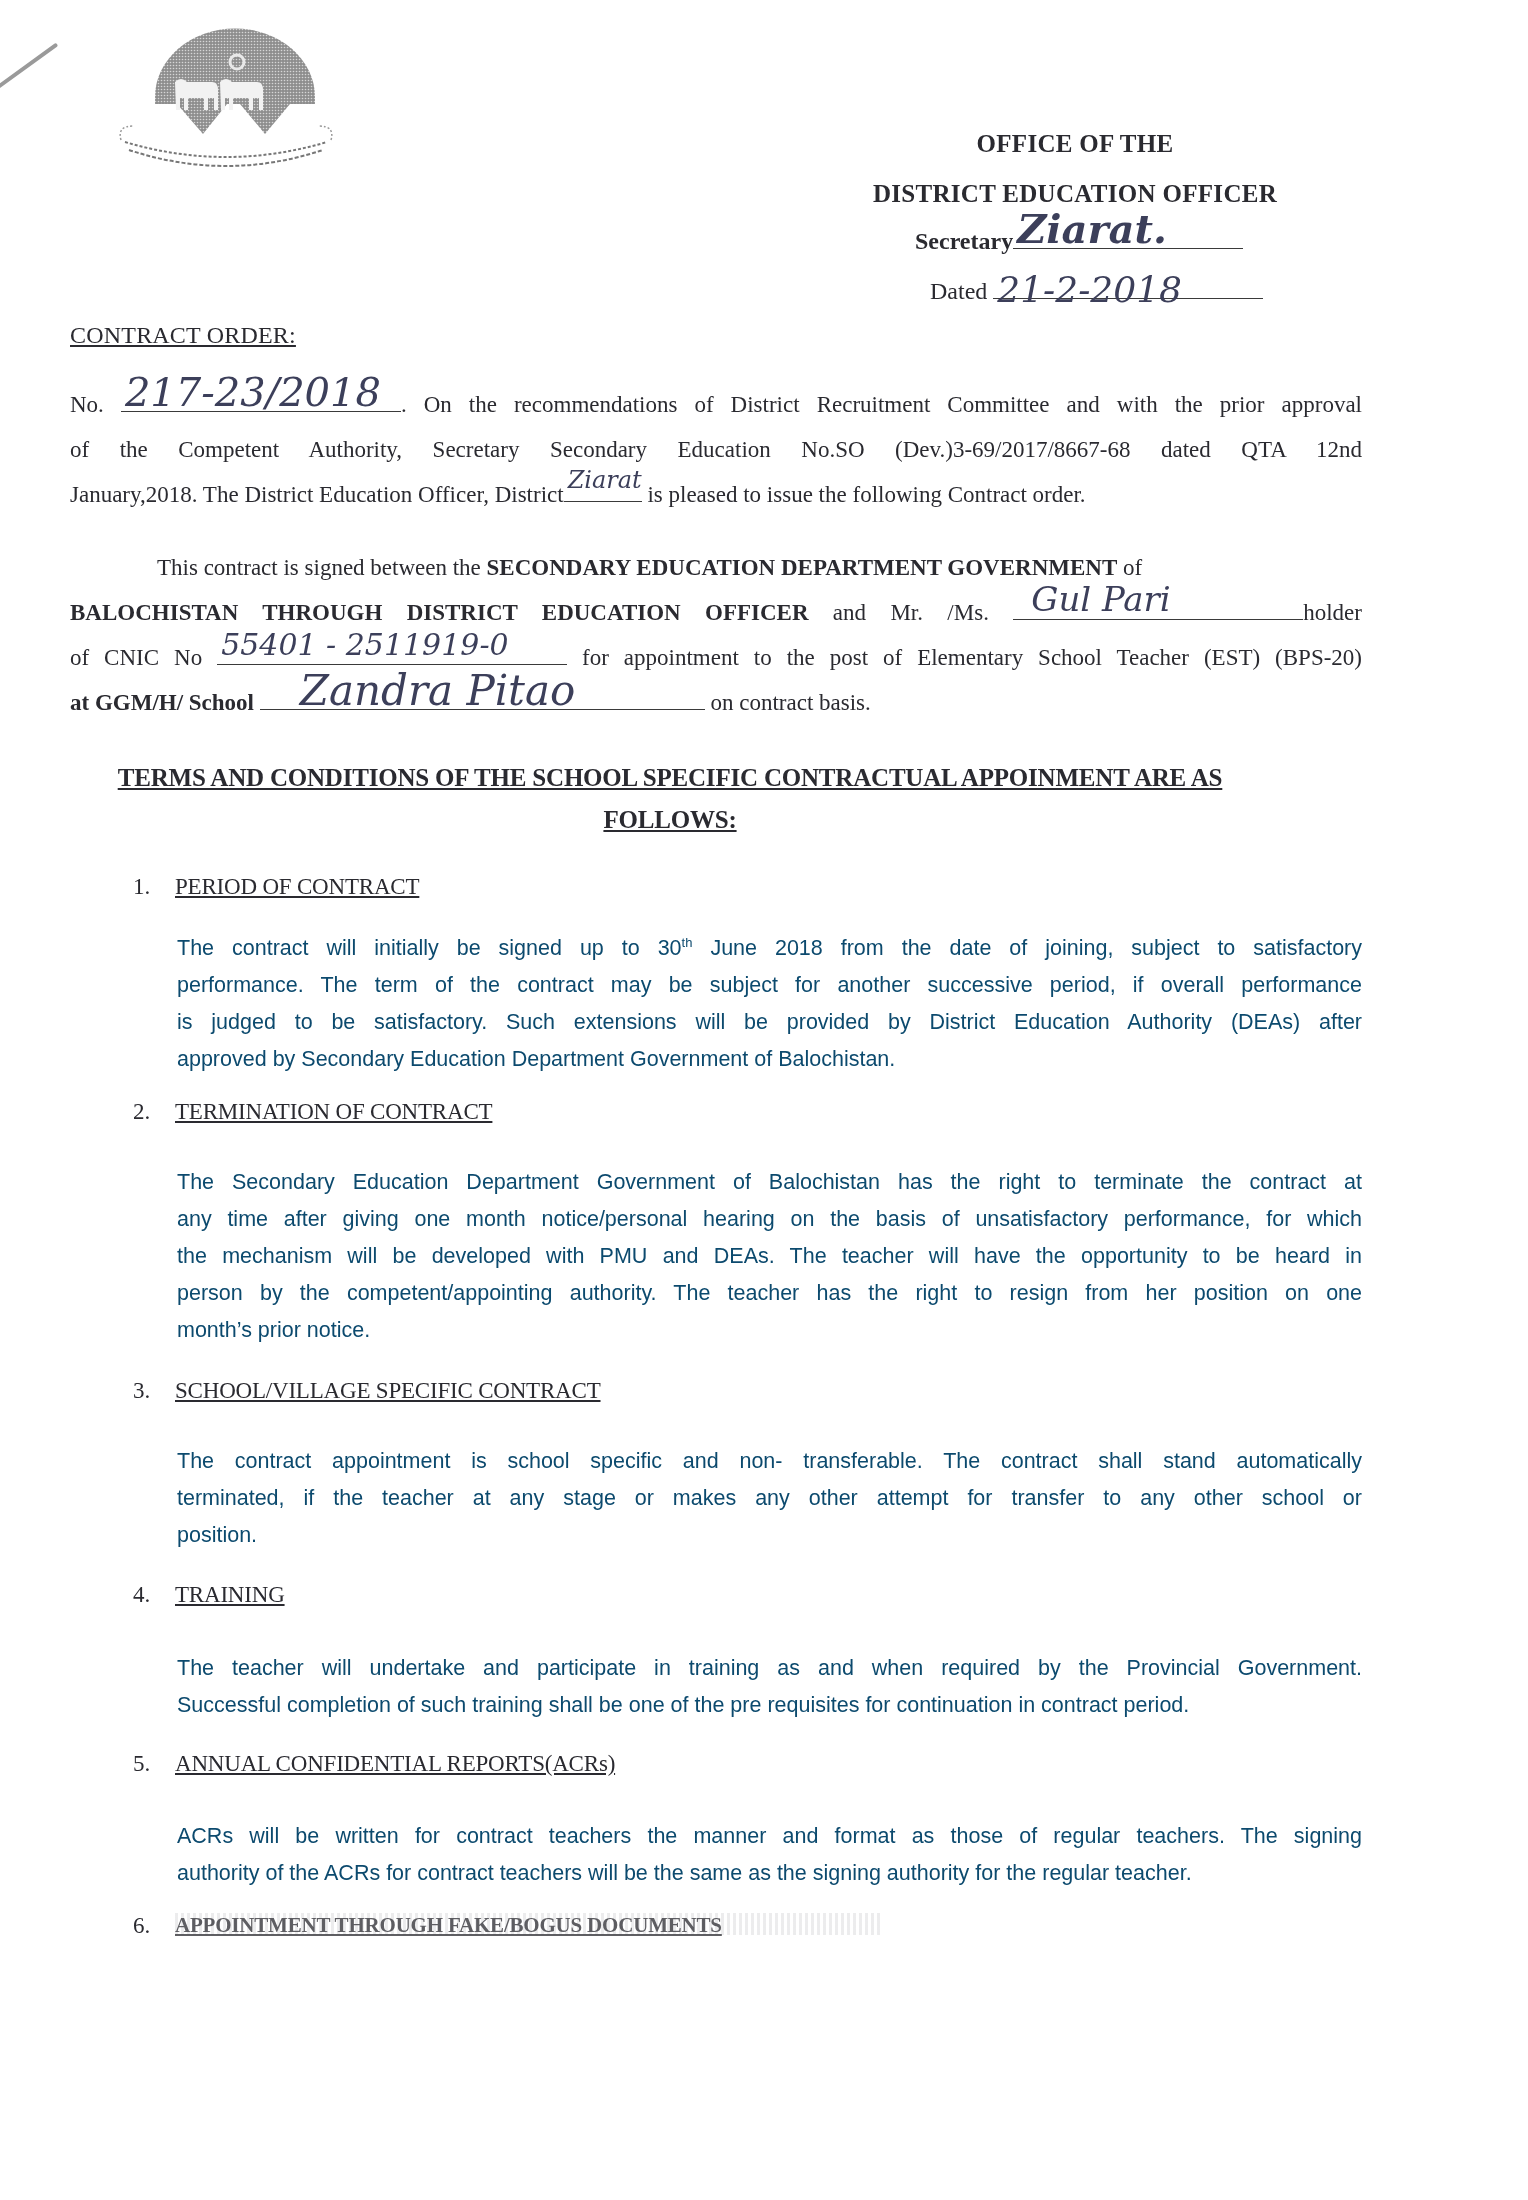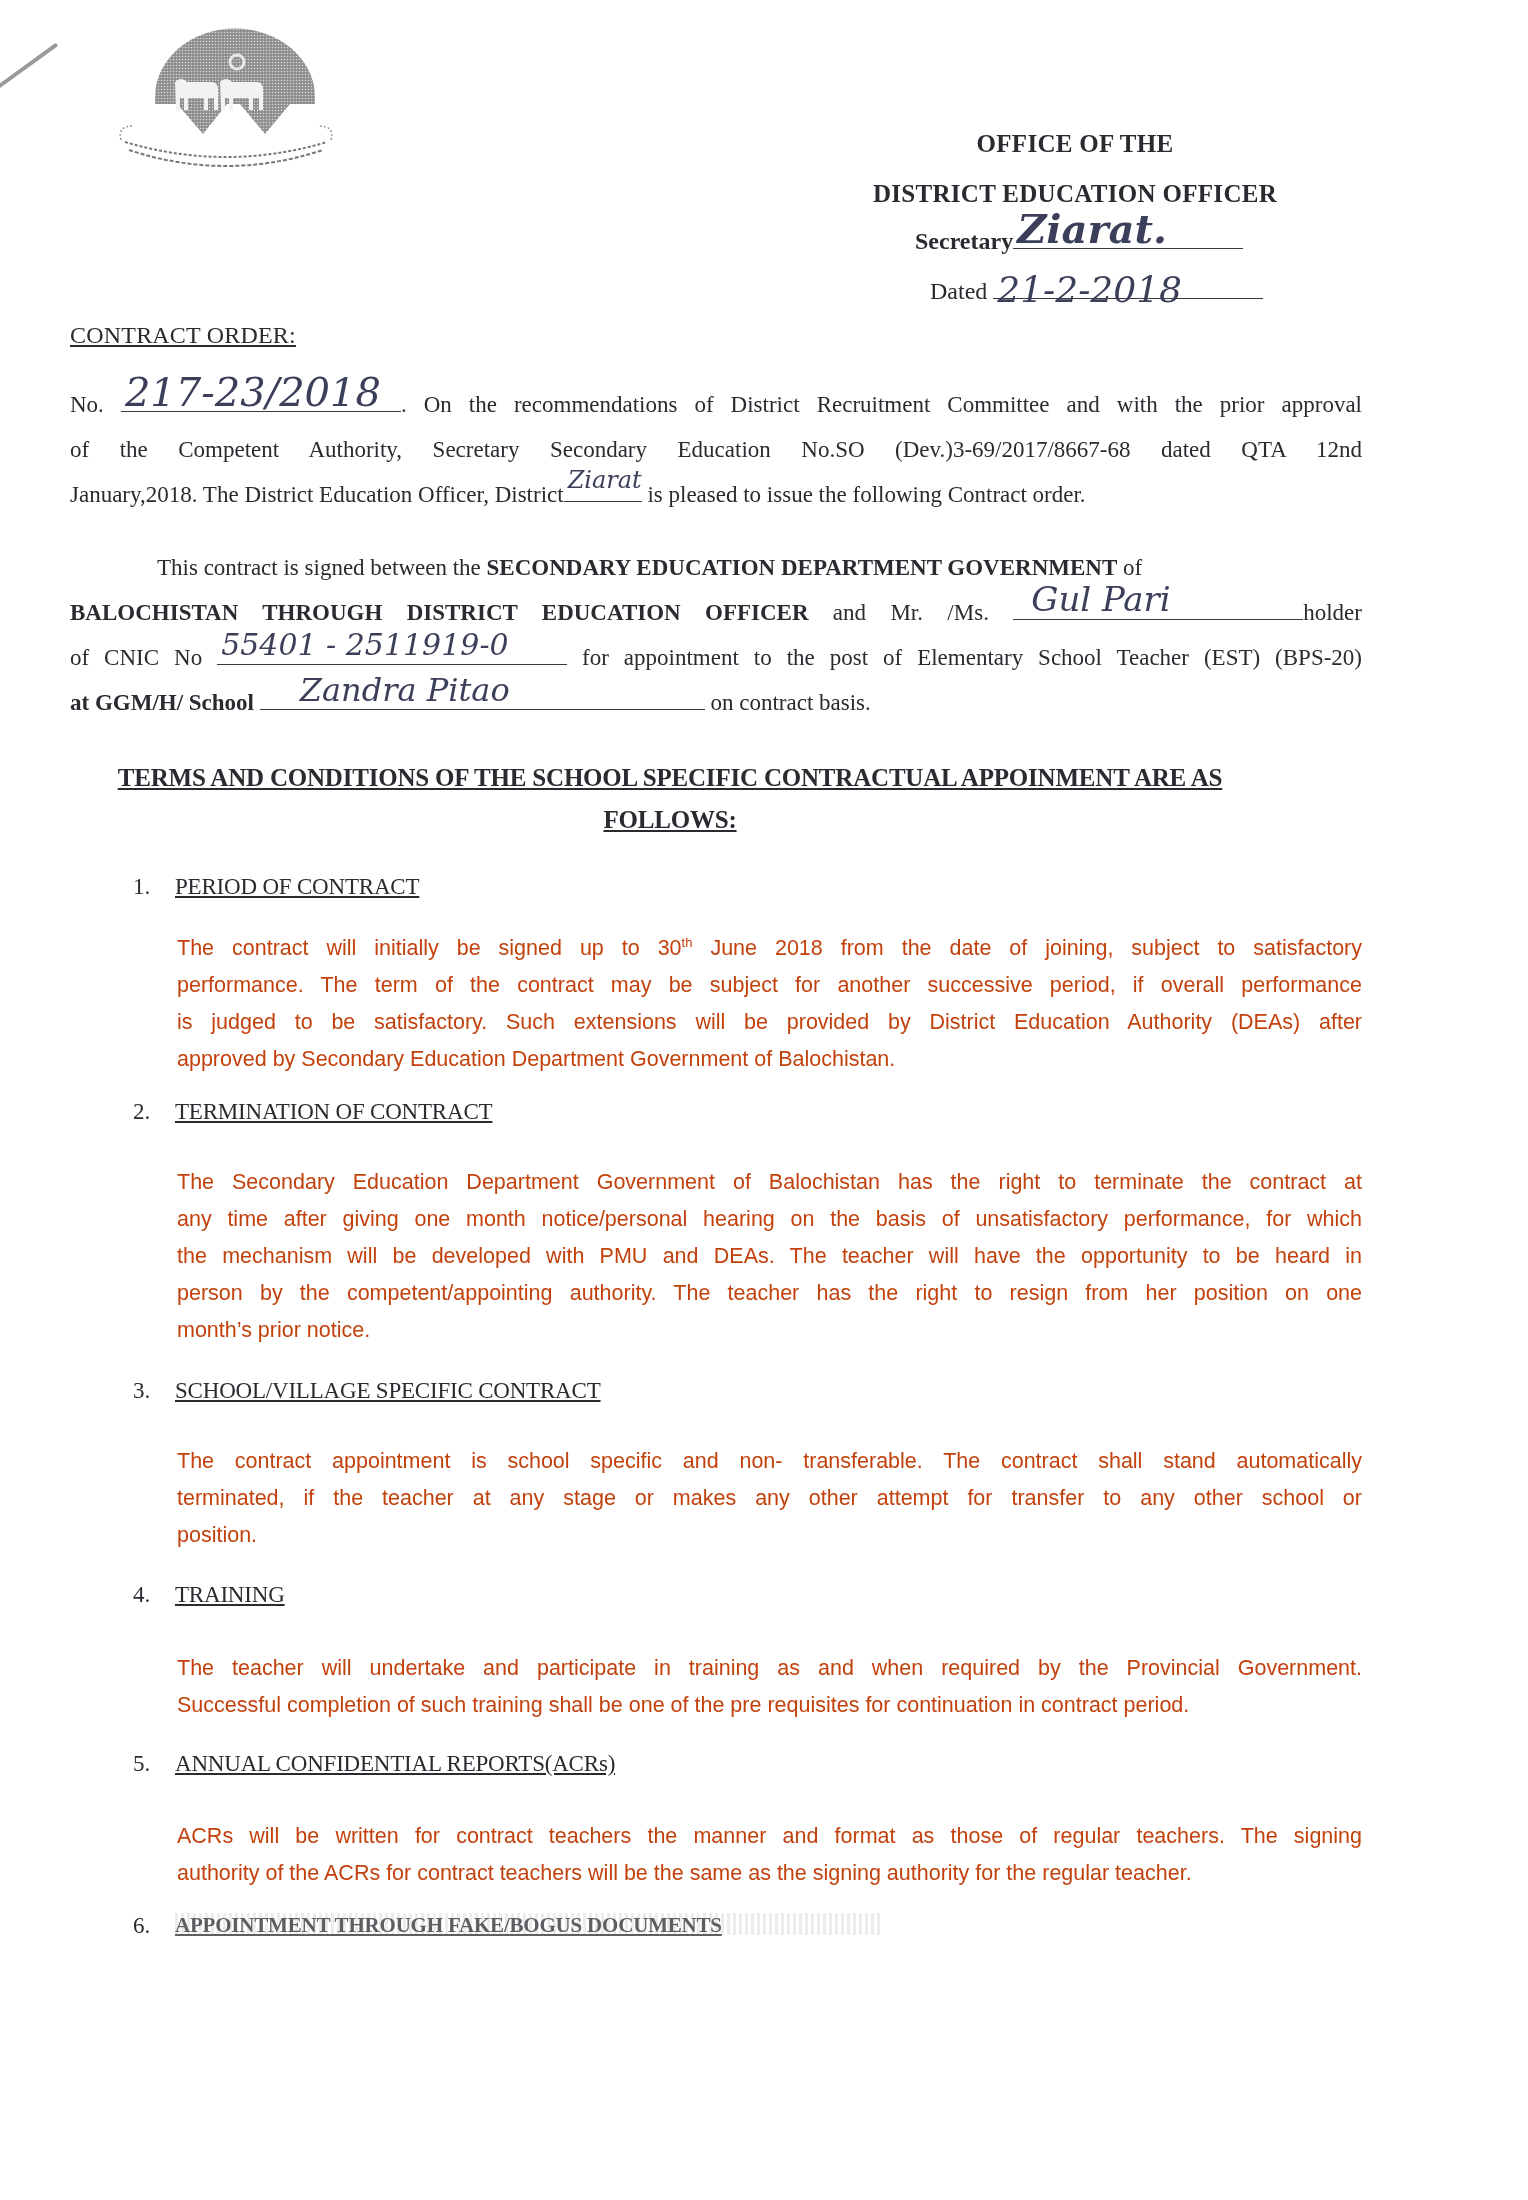--- a/index.html
+++ b/index.html
@@ -26,21 +26,21 @@
 
   .para { left:70px; width:1292px; font-size:23px; line-height:45px; text-align:justify; }
   .para .ln { display:block; text-align:justify; text-align-last:justify; white-space:nowrap; height:45px; }
   .para .ln.last { text-align-last:left; }
 
   .terms { left:70px; width:1200px; font-size:25px; font-weight:bold; line-height:42px; text-decoration:underline; letter-spacing:-0.2px;text-align:center; }
 
   .sec-num { left:133px; font-size:23px; }
   .sec-title { left:175px; font-size:23px; text-decoration:underline; letter-spacing:-0.2px; }
 
-  .body { left:177px; width:1185px; font-size:21.5px; line-height:37px; color:#c2410c; }
+  .body { left:177px; width:1185px; font-size:21.5px; line-height:37px; color:#0c4a6e; }
   .body .ln { display:block; text-align:justify; text-align-last:justify; white-space:nowrap; }
   .body .ln.last { text-align-last:left; }
   sup { font-size:13px; }
 
   .smudge { left:175px; top:1913px; width:705px; height:22px; background:repeating-linear-gradient(90deg, rgba(70,70,80,0.10) 0 3px, rgba(70,70,80,0.0) 3px 6px); }
   .fade { opacity:0.75; filter:blur(0.4px); }
 </style>
 </head>
 <body>
 
@@ -87,21 +87,21 @@
 </div>
 
 <div class="abs para serif" style="top:545px;">
   <span class="ln" style="padding-left:87px; text-align-last:left;"><span>This contract is signed between the </span><b>SECONDARY EDUCATION DEPARTMENT GOVERNMENT</b><span> of</span></span>
   <span class="ln"><b>BALOCHISTAN THROUGH DISTRICT EDUCATION OFFICER</b><span> and Mr. /Ms.</span>
     <span class="fill" style="width:290px;"><span class="hand" style="font-size:34px; bottom:-3px; left:18px;">Gul Pari</span></span><span>holder</span></span>
   <span class="ln"><span>of CNIC No</span>
     <span class="fill" style="width:350px;"><span class="hand" style="font-size:30px; bottom:-3px;">55401 - 2511919-0</span></span>
     <span>for appointment to the post of Elementary School Teacher (EST) (BPS-20)</span></span>
   <span class="ln last"><b>at GGM/H/ School</b>
-    <span class="fill" style="width:445px;"><span class="hand" style="font-size:32px; bottom:-4px; left:40px;">Zandra Pitao</span></span>
+    <span class="fill" style="width:445px;"><span class="hand" style="font-size:42px; bottom:-4px; left:40px;">Zandra Pitao</span></span>
     <span>on contract basis.</span></span>
 </div>
 
 <div class="abs terms serif" style="top:757px;">
   <div>TERMS AND CONDITIONS OF THE SCHOOL SPECIFIC CONTRACTUAL APPOINMENT ARE AS</div>
   <div>FOLLOWS:</div>
 </div>
 
 <div class="abs sec-num serif" style="top:874px;">1.</div>
 <div class="abs sec-title serif" style="top:874px;">PERIOD OF CONTRACT</div>

